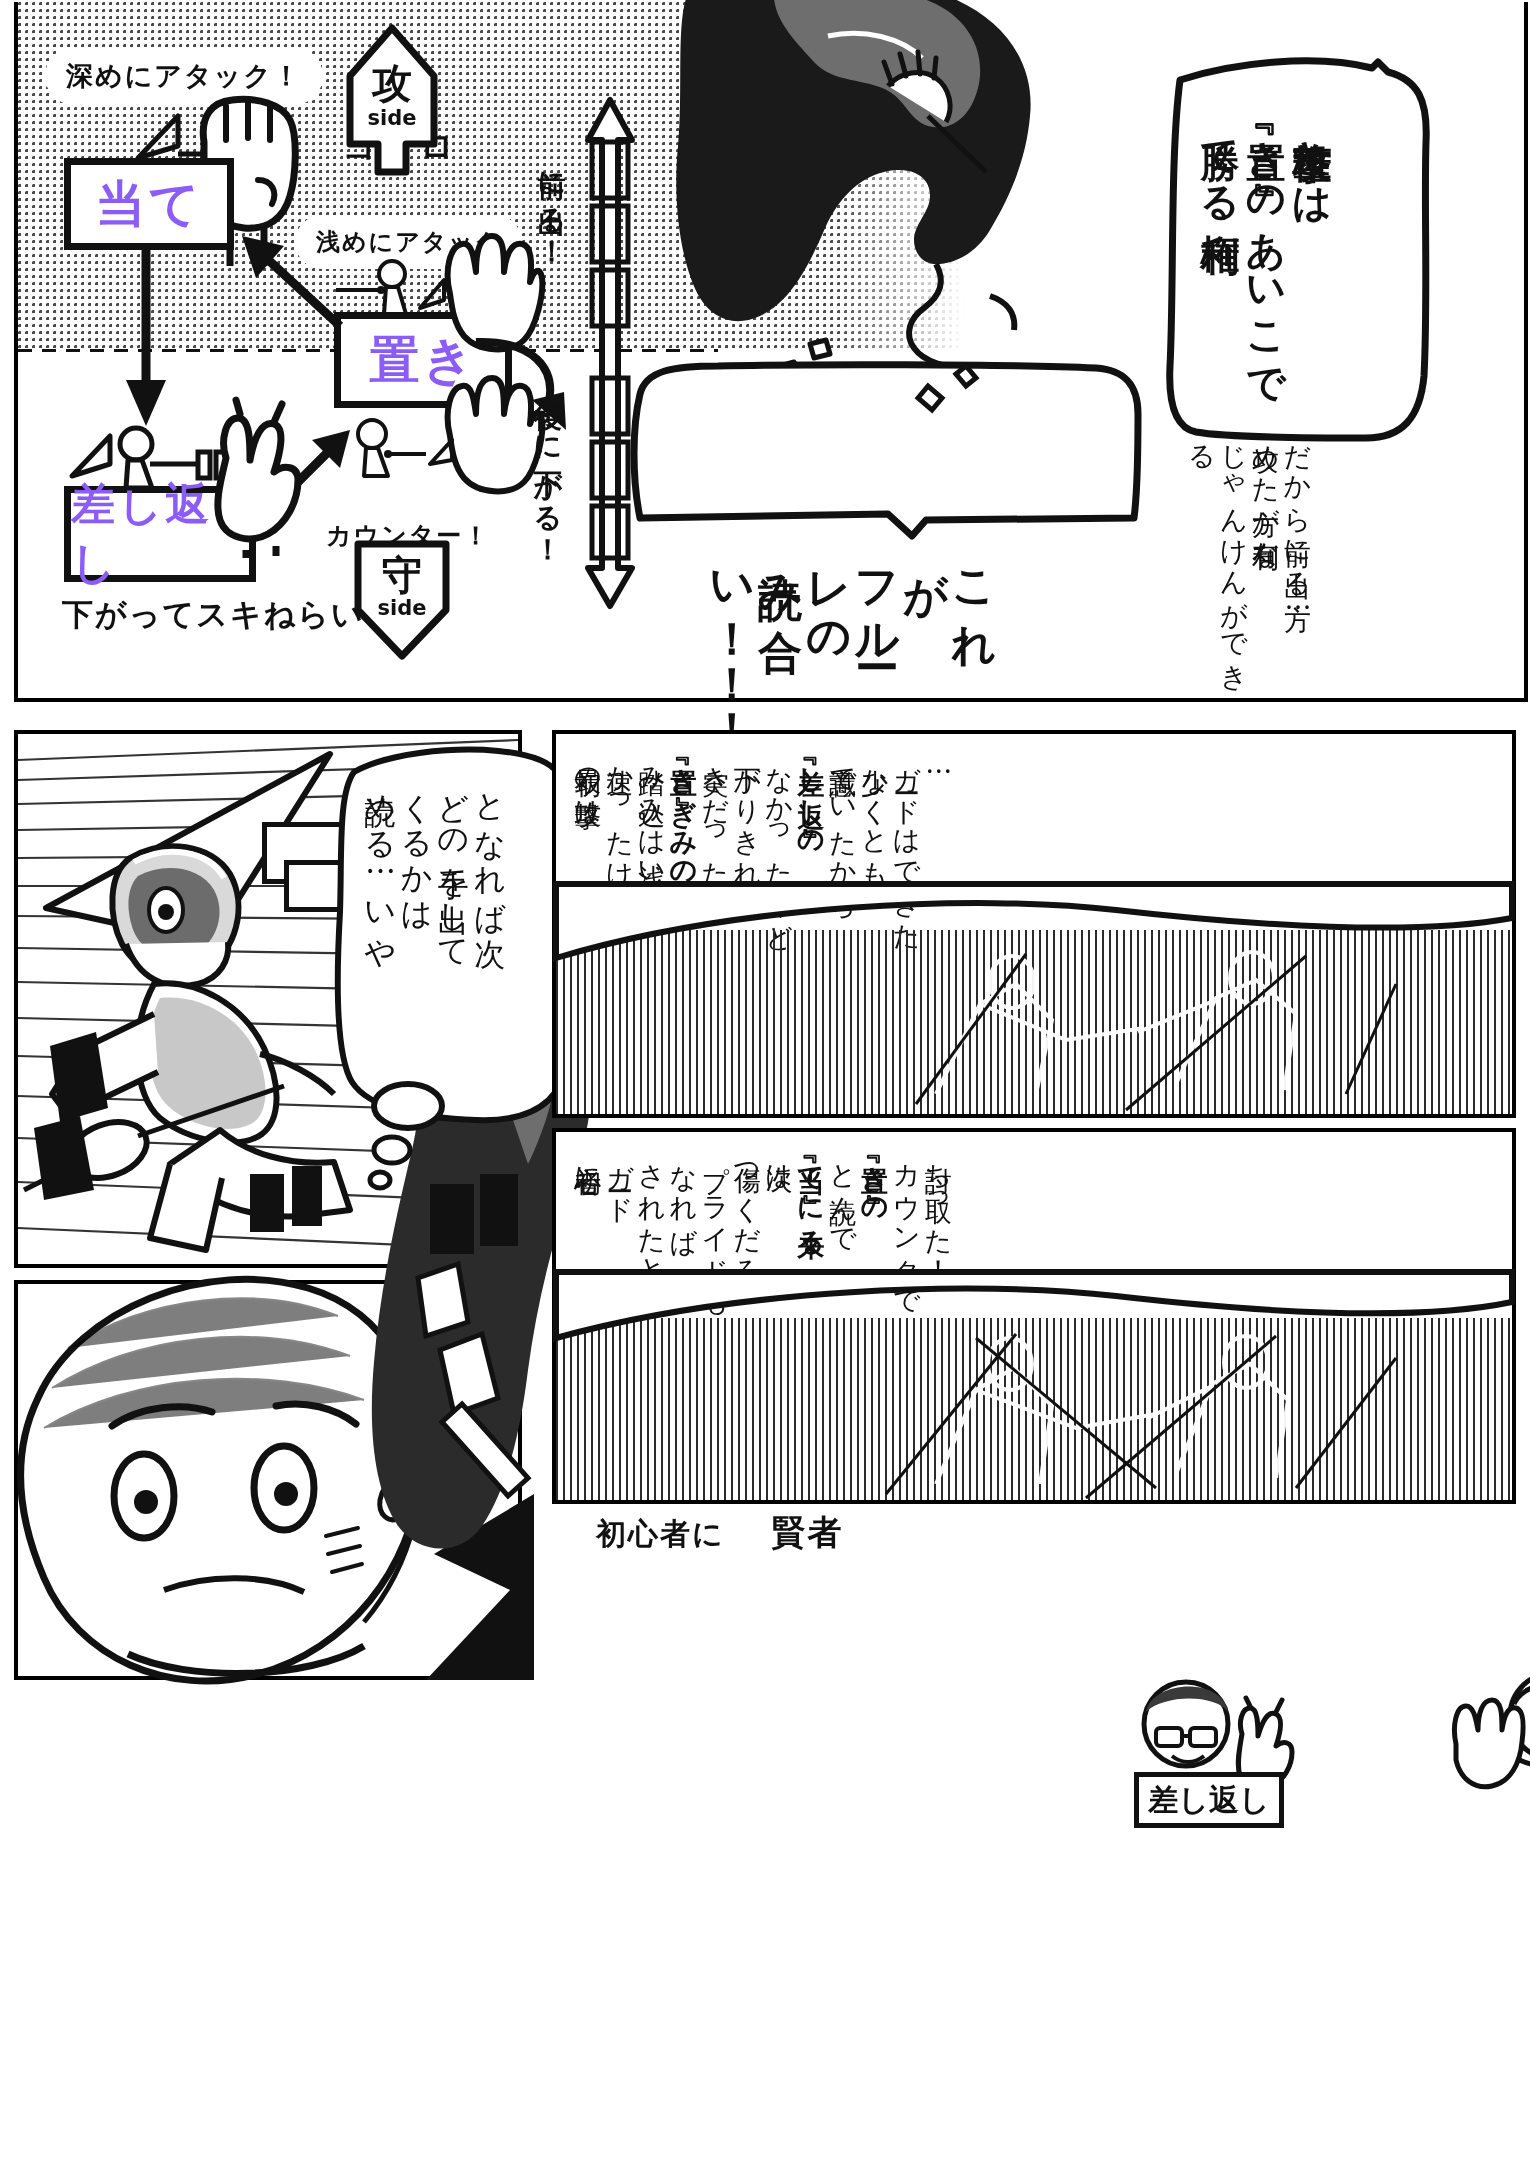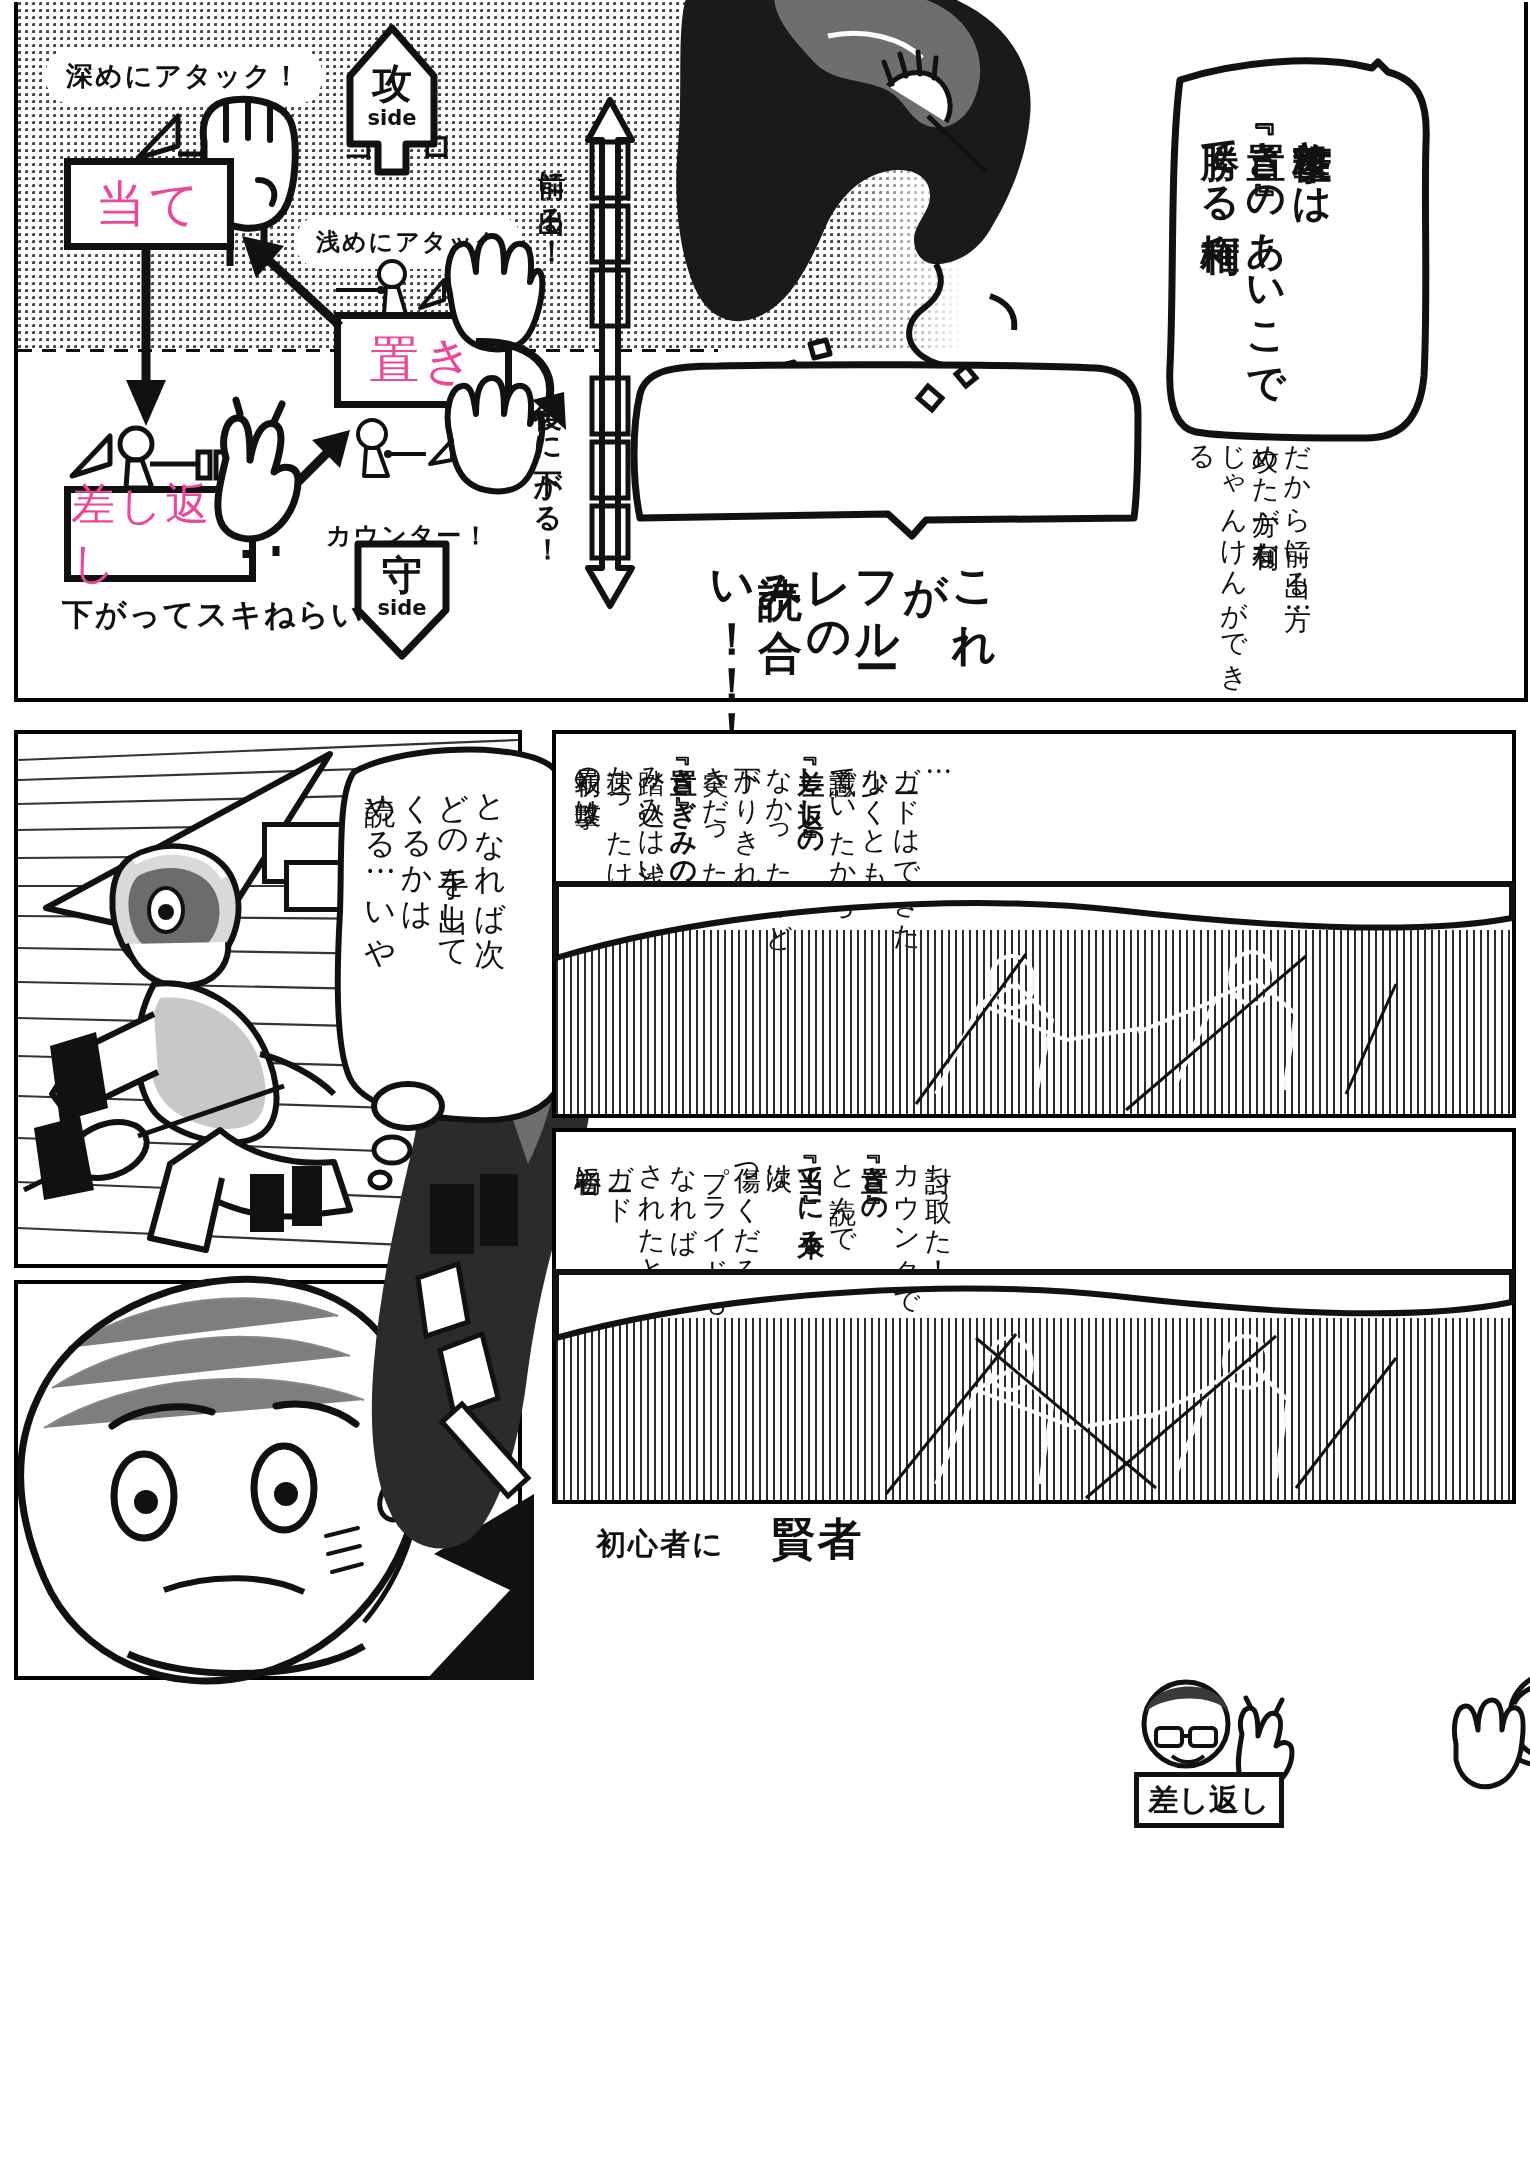--- a/index.html
+++ b/index.html
@@ -30,22 +30,22 @@
   .tone-v{
     background-image:repeating-linear-gradient(90deg,#2b2b2b 0 2px,transparent 2px 7px);
   }
 
   
   .panel{position:absolute;border:4px solid #000;background:#fff;box-sizing:border-box;}
 
   
   .dbox{position:absolute;border:7px solid #111;background:#fff;box-sizing:border-box;
         display:flex;align-items:center;justify-content:center;}
-  .dbox span{font-family:"DejaVu Serif","Liberation Serif",serif;font-weight:400;
-             letter-spacing:.06em;color:#ec4899;}
+  .dbox span{font-family:"DejaVu Serif","Liberation Serif",serif;font-weight:700;
+             letter-spacing:.06em;color:#8b5cf6;}
 
   
   .hand{font-family:"DejaVu Sans","Liberation Sans",sans-serif;font-weight:700;color:#111;}
   .bubble-lbl{position:absolute;background:#fff;border-radius:26px;
               padding:6px 16px;box-shadow:0 0 0 5px #fff;}
 
   
   .tag{position:absolute;background:#fff;border:5px solid #111;box-sizing:border-box;
        display:flex;align-items:center;justify-content:center;
        font-family:"DejaVu Serif","Liberation Serif",serif;font-weight:700;}
@@ -556,16 +556,16 @@
         <path d="M440 160 L540 30"></path>
           <path d="M120 10 L300 160"></path>
       </g>
     </svg>
 
   </div>
 
   <div class="abs hand nosel" style="left:596px;top:1510px;font-size:30px;letter-spacing:2px;">
     <span>初心者に</span>
     <span style="display:inline-block;width:22px;"></span>
-    <span style="font-size:44px;margin-top:48px;">賢者</span>
+    <span style="font-size:34px;margin-top:48px;">賢者</span>
   </div>
 
 </div>
 
 </body></html>

